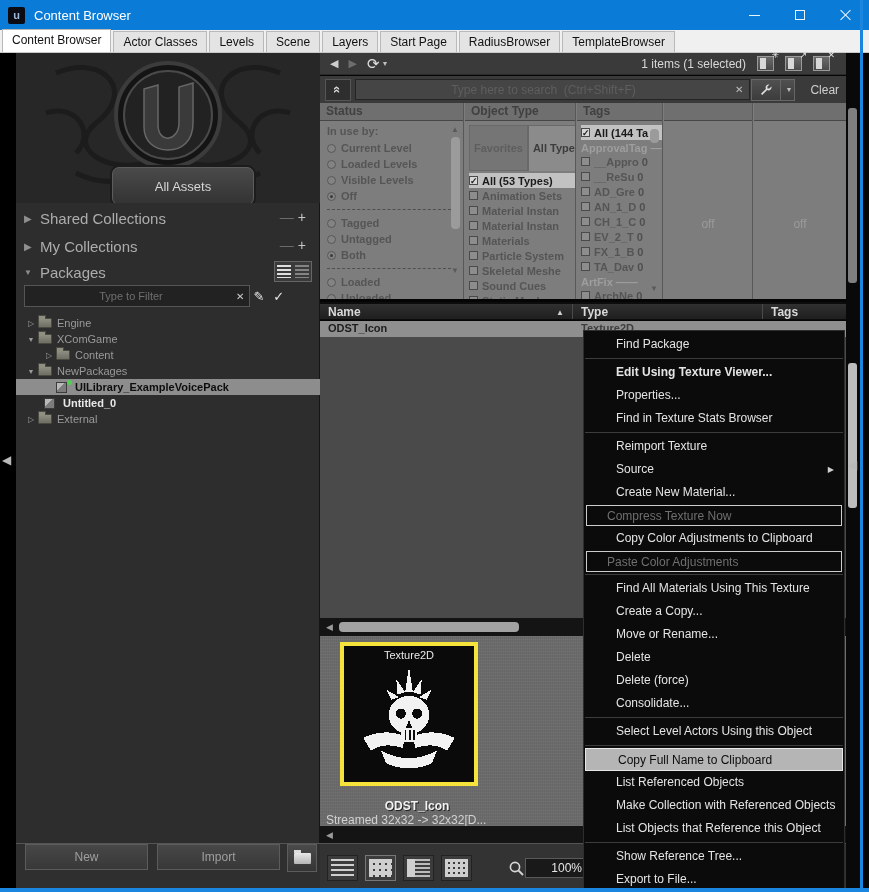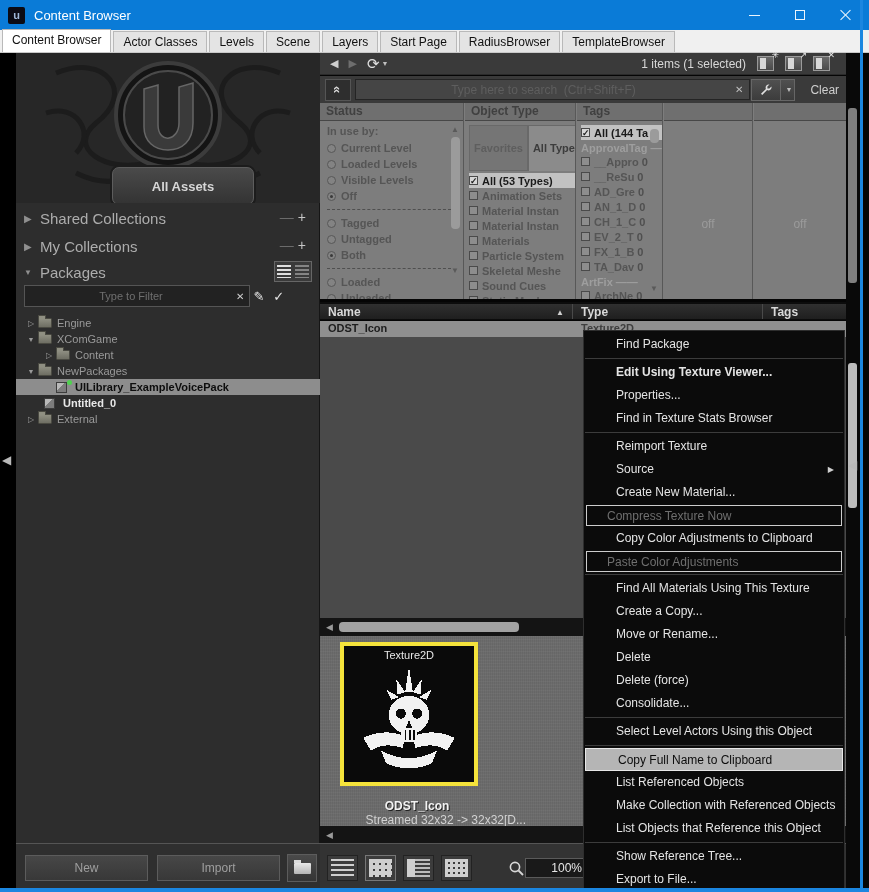--- a/index.html
+++ b/index.html
@@ -31,21 +31,21 @@
   .tab.active { background:#fff; height:23px; font-weight:normal; position:relative; z-index:2; }
 
   
   .main { position:absolute; left:0; top:53px; width:869px; height:839px; background:#050505; }
   .edge-arrow { color:#b9b9b9; font-size:12px; }
 
   
   .sidebar { position:absolute; left:16px; top:0px; width:304px; height:839px; background:#2d2d2d; border-right:1px solid #151515;}
   .logo-area { position:absolute; left:0; top:0; width:304px; height:150px; background:#272727; overflow:hidden; }
   .all-assets-btn { position:absolute; left:96px; top:114px; width:142px; height:38px; background:linear-gradient(#4a4a4a,#333);
-                    border:1px solid #5d5d5d; border-radius:7px; color:#d6d6d6; font-size:13px; font-weight:bold;
+                    border:1px solid #5d5d5d; border-radius:7px; color:#d6d6d6; font-size:13px; font-weight:normal;
                     display:flex; align-items:center; justify-content:center; box-shadow:0 0 0 2px #1c1c1c; }
   .side-section { position:absolute; left:0; width:304px; height:26px; display:flex; align-items:center; color:#adadad; font-size:15px; }
   .side-section .arr { width:16px; margin-left:8px; color:#8f8f8f; font-size:10px; }
   .side-section .pm { position:absolute; right:10px; top:4px; font-size:14px; color:#c7c7c7; letter-spacing:4px; }
   .side-section .pm .dim { color:#6b6b6b; }
   .listview-btns { position:absolute; right:8px; top:2px; width:38px; height:21px; background:#3a3a3a; border:1px solid #666;
                    display:flex; align-items:center; justify-content:space-around; }
   .lv-icon { width:14px; height:13px; background:repeating-linear-gradient(#dfdfdf 0 2px, transparent 2px 4px); }
   .lv-icon.dim { opacity:.45; }
   .pkg-filter { position:absolute; left:8px; top:230px; width:288px; height:26px; display:flex; align-items:center; }
@@ -59,21 +59,21 @@
   .tree-row.selected { background:#8d8d8d; color:#0d0d0d; font-weight:bold; }
   .tree-row.bright { color:#e8e8e8; font-weight:bold; }
   .tree-arr { width:10px; font-size:8px; color:#9a9a9a; text-align:center; }
   .tree-ico { width:15px; height:11px; margin:0 4px 0 2px; position:relative; }
   .ico-folder { width:14px; height:10px; background:linear-gradient(#8f8f82,#6e6e63); border:1px solid #4a4a42; border-radius:1px; }
   .ico-folder:before { content:""; position:absolute; left:0; top:-3px; width:6px; height:3px; background:#8f8f82; border:1px solid #4a4a42; border-bottom:none; }
   .ico-pkg { width:11px; height:11px; background:linear-gradient(135deg,#b9b9b9 0 40%, #7c7c7c 40% 100%); border:1px solid #3c3c3c; }
   .ico-dot { position:absolute; right:-1px; top:-2px; width:5px; height:5px; border-radius:50%; background:#4fd24f; }
 
   .side-bottom { position:absolute; left:0; top:790px; width:304px; height:49px; background:#2f2f2f; border-top:1px solid #555;
-                 display:flex; align-items:center; }
+                 display:flex; align-items:flex-start; }
   .btn-big { width:123px; height:26px; background:linear-gradient(#474747,#383838); border:1px solid #5c5c5c; color:#9f9f9f;
              font-size:12px; display:flex; align-items:center; justify-content:center; margin-left:9px; }
   .btn-folder { width:30px; height:28px; background:linear-gradient(#4a4a4a,#353535); border:1px solid #5c5c5c; margin-left:7px;
                 display:flex; align-items:center; justify-content:center; }
   .folder-shape { position:relative; width:17px; height:11px; background:linear-gradient(#e8e8e8,#b5b5b5); border-radius:1px; }
   .folder-shape:before { content:""; position:absolute; left:0; top:-3px; width:7px; height:3px; background:#dcdcdc; }
 
   
   .rtoolbar { position:absolute; left:320px; top:0; width:526px; height:22px; background:#3a3a3a; border-bottom:1px solid #2a2a2a;
               display:flex; align-items:center; color:#cfcfcf; }
@@ -142,21 +142,21 @@
   
   .preview { position:absolute; left:320px; top:583px; width:526px; height:190px;
              background:
                repeating-linear-gradient(0deg, rgba(255,255,255,.035) 0 1px, transparent 1px 3px),
                repeating-linear-gradient(90deg, rgba(0,0,0,.05) 0 1px, transparent 1px 2px),
                #6c6c6c; }
   .thumb-tile { position:absolute; left:20px; top:6px; width:138px; height:144px; background:#0a0a0a; border:4px solid #f5e33b; }
   .thumb-badge { position:absolute; top:3px; width:100%; text-align:center; color:#e8e8e8; font-size:11px; }
   .thumb-name { position:absolute; left:0px; top:153px; width:146px; text-align:center; color:#f2f2f2; font-size:12px; font-weight:bold;
                 text-shadow:1px 1px 0 #222; }
-  .thumb-info { position:absolute; left:-18px; top:167px; width:200px; text-align:right; color:#d2d2d2; font-size:12px; }
+  .thumb-info { position:absolute; left:-18px; top:167px; width:200px; text-align:left; color:#d2d2d2; font-size:12px; }
 
   .hscroll2 { position:absolute; left:320px; top:773px; width:526px; height:17px; background:#141414; display:flex; align-items:center; }
 
   
   .rbottom { position:absolute; left:320px; top:790px; width:526px; height:49px; background:#333; border-top:1px solid #555;
              display:flex; align-items:center; }
   .view-ic { width:31px; height:26px; margin-left:7px; border:1px solid #222; background:#3c3c3c; padding:3px; }
   .view-ic .fill { width:100%; height:100%; }
   .vi-rows { background:repeating-linear-gradient(#cfcfcf 0 2px, transparent 2px 5px); }
   .vi-grid { background:repeating-linear-gradient(90deg,#cfcfcf 0 4px, transparent 4px 6px),

